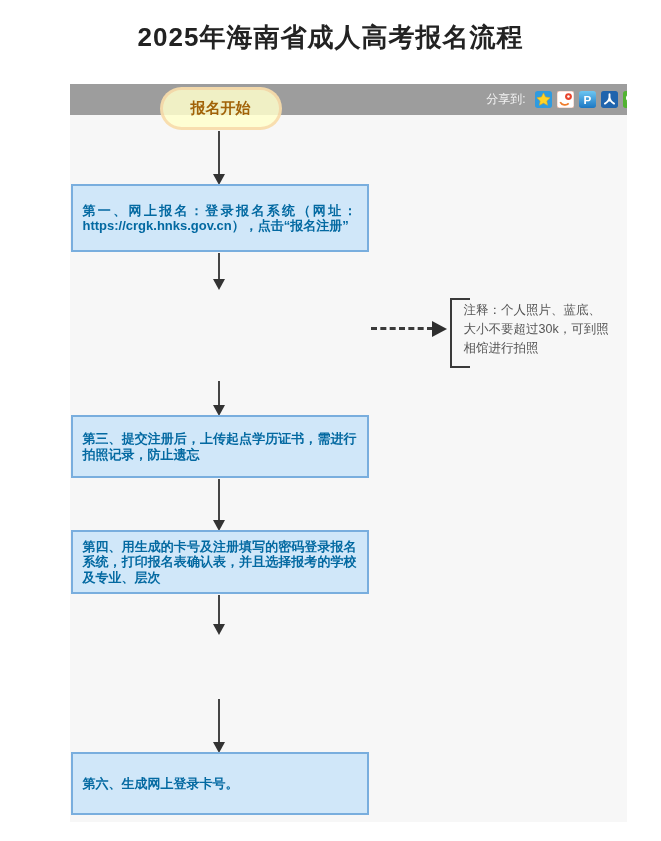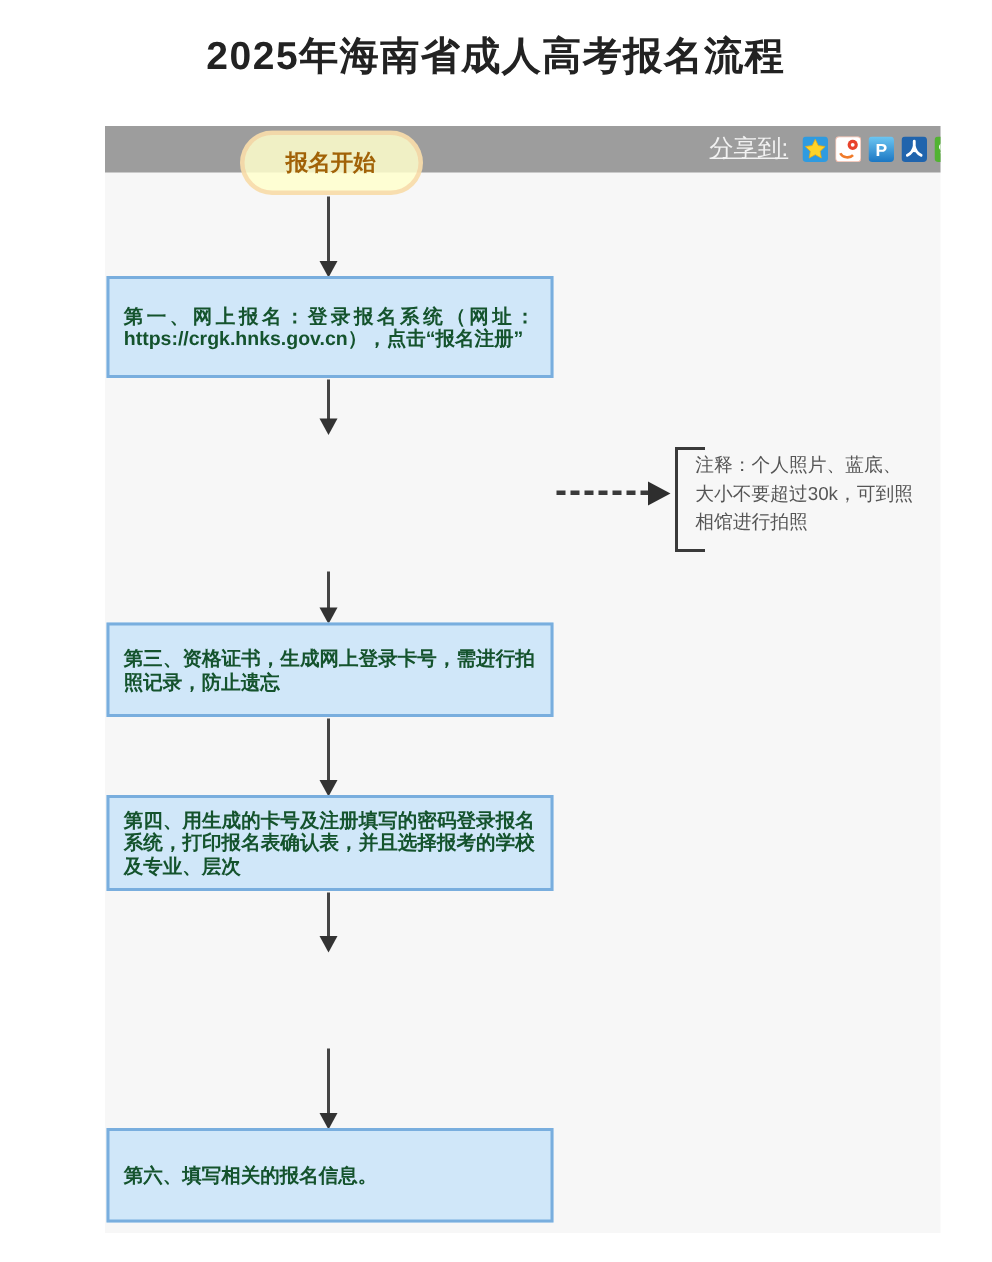--- a/index.html
+++ b/index.html
@@ -19,36 +19,36 @@
     background:#f7f7f7;
   }
   .header-bar {
     position:absolute; left:0; top:0; width:608px; height:31px;
     background:#9d9d9d;
   }
   .share-bar {
     position:absolute; right:16px; top:0; height:31px;
     display:flex; align-items:center; gap:5px;
   }
-  .share-label { color:#f2f2f2; font-size:16px; margin-right:4px;text-decoration:underline; }
+  .share-label { color:#f2f2f2; font-size:12px; margin-right:4px; }
   .share-icon { width:17px; height:17px; display:block; cursor:pointer; }
   .start-node {
     position:absolute; left:90px; top:3px; width:122px; height:43px;
     background:rgba(255,255,205,0.85);
     border:3px solid rgba(244,200,150,0.6);
     border-radius:22px; z-index:2;
     display:flex; align-items:center; justify-content:center;
     font-size:15px; font-weight:700; color:#a16207;
   }
   .step {
     position:absolute; left:1px; width:298px;
     background:#d0e7f9; border:2px solid #79aede;
     display:flex; align-items:center;
     padding:6px 10px;
-    font-size:13px; font-weight:700; color:#14532d;
+    font-size:13px; font-weight:700; color:#0369a1;
     line-height:15.5px; text-align:justify;
   }
   .step-1 { top:100px; height:68px; }
   .step-2 { top:205px; height:91px; }
   .step-3 { top:331px; height:63px; }
   .step-4 { top:446px; height:64px; }
   .step-5 { top:550px; height:64px; }
   .step-6 { top:668px; height:63px; }
   .v-arrow {
     position:absolute; left:148px; width:2px; background:#454545;
@@ -172,32 +172,32 @@
     <div class="note-bracket"></div>
     <div class="note-text">
       <div>注释：个人照片、蓝底、</div>
       <div>大小不要超过30k，可到照</div>
       <div>相馆进行拍照</div>
     </div>
 
     <div class="v-arrow va-2"></div>
 
     <div class="step step-3">
-      <span>第三、资格证书，生成网上登录卡号，需进行拍照记录，防止遗忘</span>
+      <span>第三、提交注册后，上传起点学历证书，需进行拍照记录，防止遗忘</span>
     </div>
 
     <div class="v-arrow va-3"></div>
 
     <div class="step step-4">
       <span>第四、用生成的卡号及注册填写的密码登录报名系统，打印报名表确认表，并且选择报考的学校及专业、层次</span>
     </div>
 
     <div class="v-arrow va-4"></div>
 
 
     <div class="v-arrow va-5"></div>
 
     <div class="step step-6">
-      <span>第六、填写相关的报名信息。</span>
+      <span>第六、生成网上登录卡号。</span>
     </div>
 
   </div>
 </div>
 
 </body></html>

